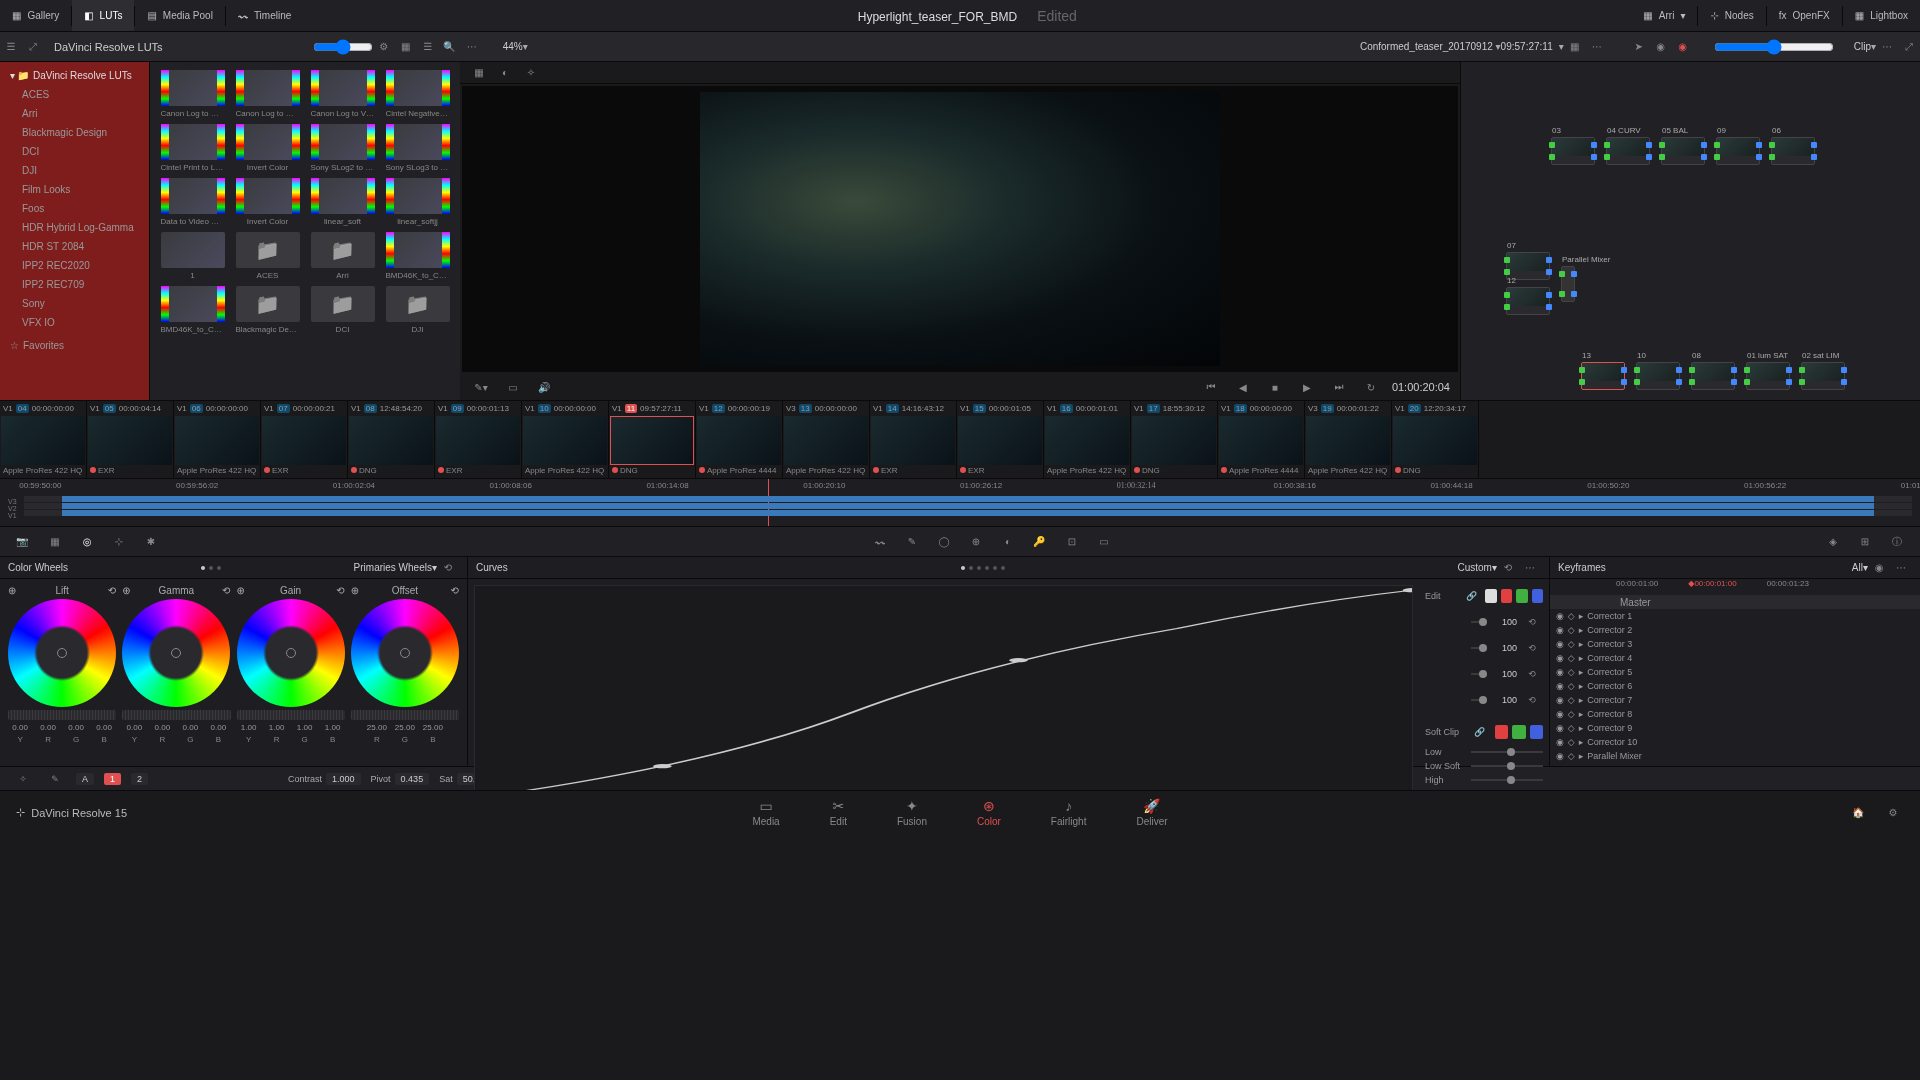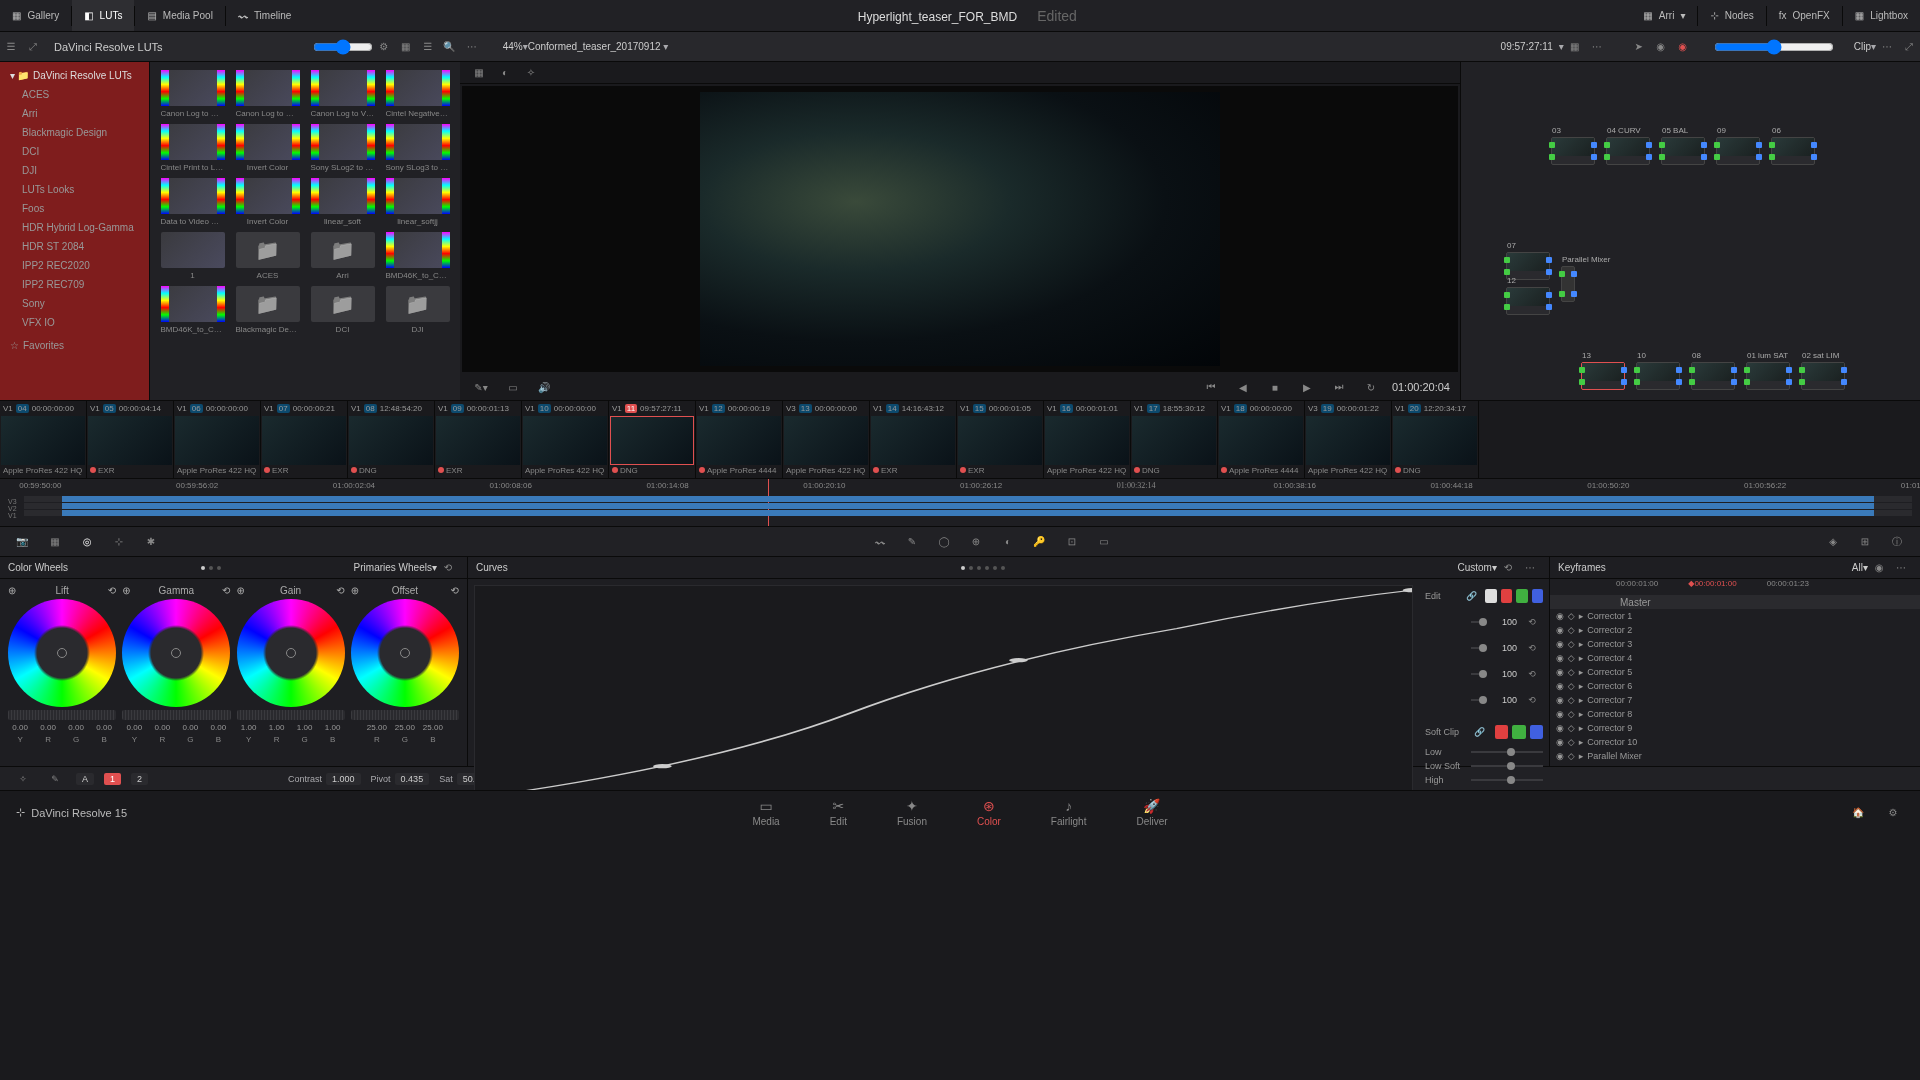--- a/index.html
+++ b/index.html
@@ -152,21 +152,21 @@
   <div style="flex:0 0 140px"></div>
   <input type="range" style="width: 60px;" value="50">
   <span class="icon-btn">⚙</span>
   <span class="icon-btn">▦</span>
   <span class="icon-btn">☰</span>
   <span class="icon-btn">🔍</span>
   <span class="icon-btn">⋯</span>
   <div style="width:20px"></div>
   <span style="color:#ccc">44%</span>
   <span>▾</span>
-  <div style="flex:1;text-align:left">
+  <div style="flex:1;text-align:right">
     <span style="color:#ccc">Conformed_teaser_20170912</span>
     <span>▾</span>
   </div>
   <span style="color:#ccc;margin-right:6px">09:57:27:11</span>
   <span>▾</span>
   <span class="icon-btn">▦</span>
   <span class="icon-btn">⋯</span>
   <div style="width:20px"></div>
   <span class="icon-btn">➤</span>
   <span class="icon-btn">◉</span>
@@ -180,21 +180,21 @@
 
 <div class="main-row">
   <div class="lut-sidebar">
     <div class="item folder" style="color:#ddd">▾ 📁 <span>DaVinci Resolve LUTs</span></div>
     <div id="lut-folder-list">
         <div class="item">ACES</div>
         <div class="item">Arri</div>
         <div class="item">Blackmagic Design</div>
         <div class="item">DCI</div>
         <div class="item">DJI</div>
-        <div class="item">LUTs Looks</div>
+        <div class="item">Film Looks</div>
         <div class="item">Foos</div>
         <div class="item">HDR Hybrid Log-Gamma</div>
         <div class="item">HDR ST 2084</div>
         <div class="item">IPP2 REC2020</div>
         <div class="item">IPP2 REC709</div>
         <div class="item">Sony</div>
         <div class="item">VFX IO</div>
       </div>
     <div class="item fav" style="margin-top:4px;padding-left:10px">☆ <span>Favorites</span></div>
   </div>

